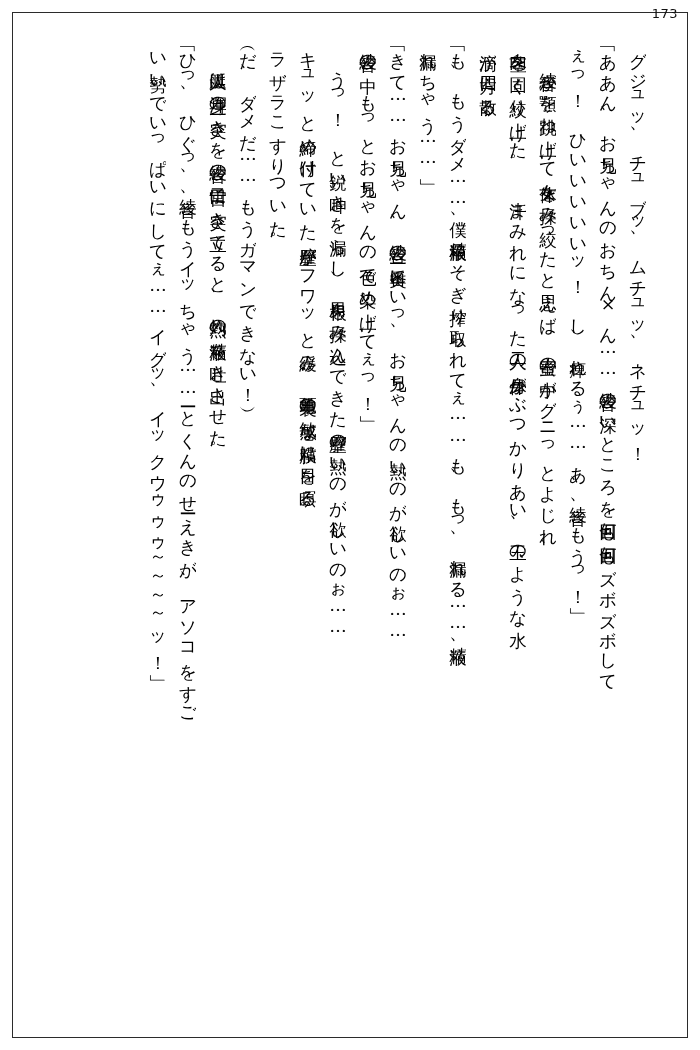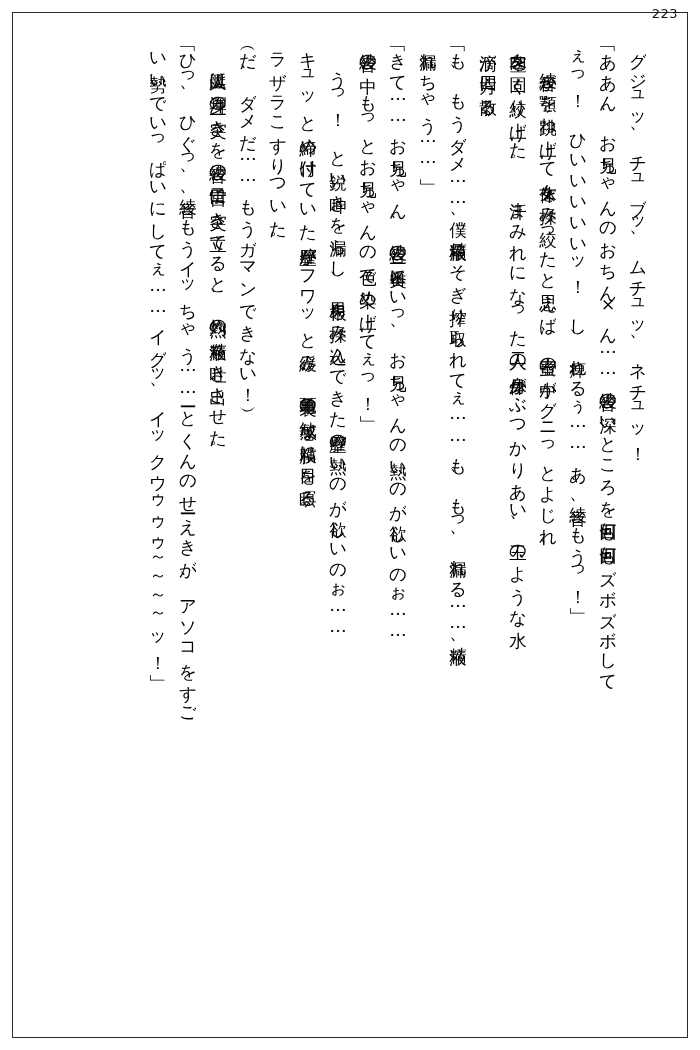--- a/index.html
+++ b/index.html
@@ -65,21 +65,21 @@
     overflow: hidden;
     font-family: "DejaVu Serif", "Liberation Serif", serif;
     color: #000000;
   }
 </style>
 </head>
 <body>
 
 <div class="page">
   <div class="page-border"></div>
-  <div class="page-number">223</div>
+  <div class="page-number">173</div>
   <div class="text-body">
     <div class="vline">グジュッ、チュブッ、ムチュッ、ネチュッ！</div>
     <div class="vline">「ああん、お兄ちゃんのおちん×ん……綾音の深いところを何回も何回もズボズボして</div>
     <div class="vline">ぇっ！　ひいいいいいッ！　し、痺れるぅ……あ、綾音、もうっ！」</div>
     <div class="vline">　綾音が顎を跳ね上げて女体を揉み絞ったと思えば、蜜壺の中がグニっとよじれ、</div>
     <div class="vline">肉茎を固く絞り上げた。　汗まみれになった二人の身体がぶつかりあい、玉のような水</div>
     <div class="vline">滴が四方に散る。</div>
     <div class="vline">「も、もうダメ……僕、精液根こそぎ搾り取られてぇ……も、もっ、漏れる……精液、</div>
     <div class="vline">漏れちゃう……」</div>
     <div class="vline">「きて……お兄ちゃん、綾音の一番奥にいっ、お兄ちゃんの熱いのが欲しいのぉ……</div>

